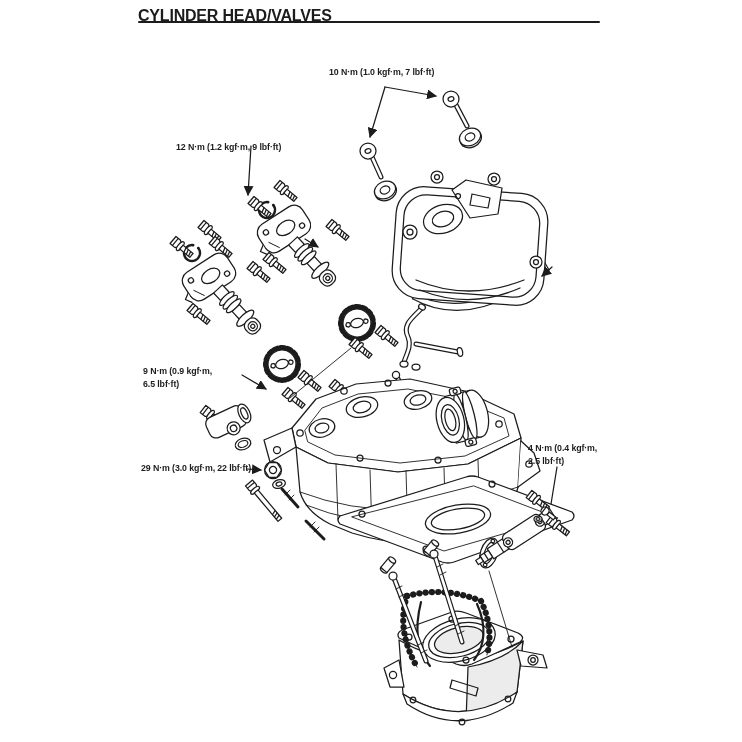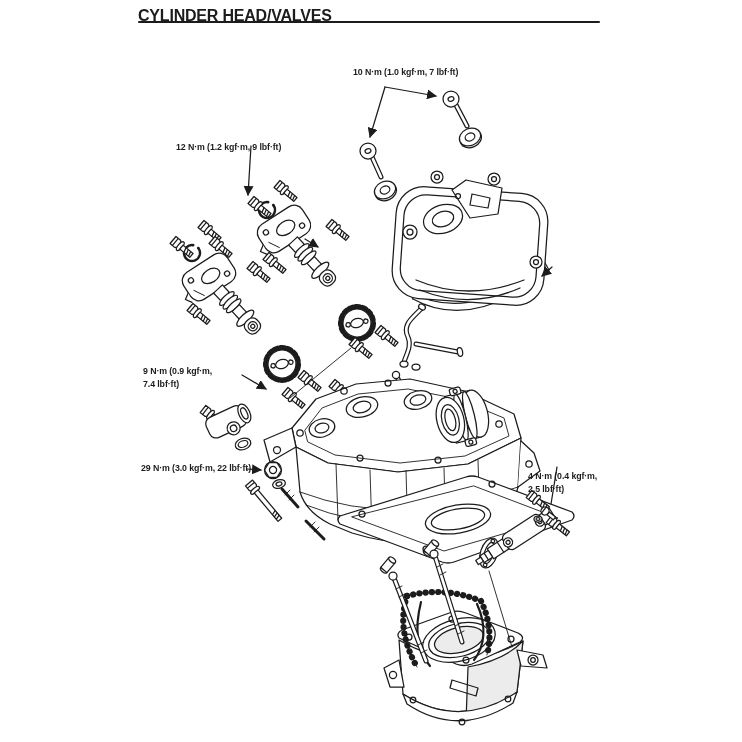--- a/index.html
+++ b/index.html
@@ -1,25 +1,25 @@
 <!DOCTYPE html>
 <html><head>
 <meta charset="utf-8">
 <style>
   html,body{margin:0;padding:0;background:#fff;}
   .page{position:relative;width:742px;height:742px;background:#ffffff;overflow:hidden;
         font-family:"Liberation Sans",sans-serif;color:#1c1c1c;}
   .hdr{position:absolute;left:138px;top:7px;font-size:16px;font-weight:700;letter-spacing:-0.2px;white-space:nowrap;}
   .rule{position:absolute;left:138px;top:21px;width:462px;height:2.4px;background:#1c1c1c;border-radius:1px;}
   .lbl{position:absolute;font-size:8.8px;font-weight:700;letter-spacing:-0.1px;white-space:nowrap;line-height:13px;}
-  #l10{left:329px;top:66px;margin-left:24px;}
+  #l10{left:329px;top:66px;}
   #l12{left:176px;top:141px;}
   #l9 {left:143px;top:365px;}
   #l29{left:141px;top:462px;}
-  #l4 {left:528px;top:442px;margin-top:28px;}
+  #l4 {left:528px;top:442px;}
   #fig{position:absolute;left:0;top:0;}
   #fig *{stroke:#1c1c1c;stroke-width:1.25;fill:none;stroke-linecap:round;stroke-linejoin:round;}
   #fig .f{fill:#ffffff;}
   #fig .gray{fill:#ececec;}
   #fig .ink{fill:#1c1c1c;stroke:none;}
   #fig .thin{stroke-width:0.9;}
   #fig .t2{stroke-width:2.2;}
   #fig .t3{stroke-width:3;}
   #fig .t5{stroke-width:5;}
   #fig .wcore{stroke:#ffffff;stroke-width:2.6;}
@@ -374,21 +374,21 @@
       <path d="M557,467 L551,504"></path>
       <path class="thin" d="M489,571 L512,647"></path>
       <path d="M552,267 L542,276" marker-end="url(#ah)"></path>
     </g>
   </svg>
 
   <div class="lbl" id="l10">10 N·m (1.0 kgf·m, 7 lbf·ft)</div>
   <div class="lbl" id="l12">12 N·m (1.2 kgf·m, 9 lbf·ft)</div>
   <div class="lbl" id="l9">
     <div>9 N·m (0.9 kgf·m,</div>
-    <div>7.4 lbf·ft)</div>
+    <div>6.5 lbf·ft)</div>
   </div>
   <div class="lbl" id="l29">29 N·m (3.0 kgf·m, 22 lbf·ft)</div>
   <div class="lbl" id="l4">
     <div>4 N·m (0.4 kgf·m,</div>
     <div>2.5 lbf·ft)</div>
   </div>
 
 </div>
 
 </body></html>

